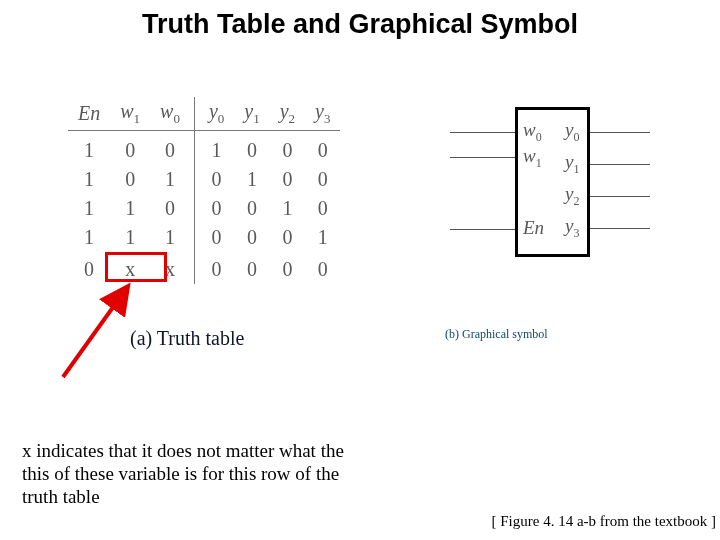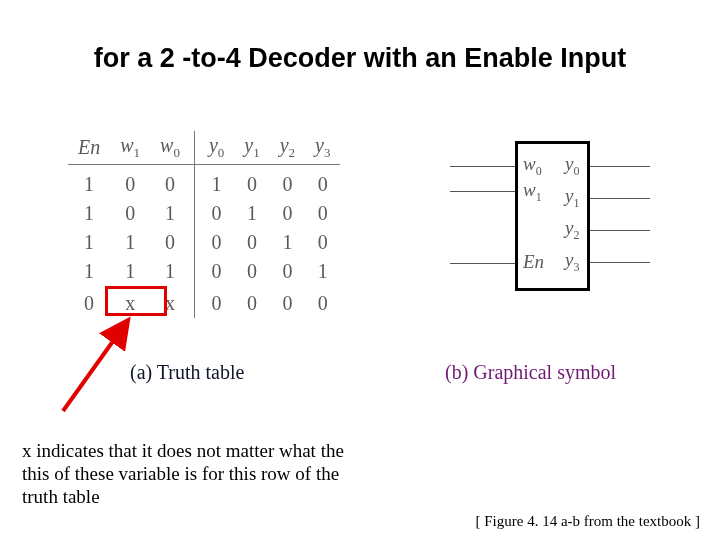--- a/index.html
+++ b/index.html
@@ -124,49 +124,48 @@
   .sym .lbl .sub {
     font-style: normal;
     font-size: 12px;
     vertical-align: sub;
   }
   .caption-b {
     position: absolute;
     left: 445px;
     top: 285px;
     font-family: "Times New Roman", Times, serif;
-    font-size: 20px;
-    color: #701a75;
+    font-size: 12px;
+    color: #0c4a6e;
   }
   
   .note {
     position: absolute;
     left: 22px;
     top: 440px;
     width: 330px;
     font-family: "Times New Roman", Times, serif;
     font-size: 19px;
     line-height: 1.2;
     color: #000;
   }
   .cite {
     position: absolute;
-    right: 20px;
+    right: 4px;
     bottom: 10px;
     font-family: "Times New Roman", Times, serif;
     font-size: 15px;
     color: #000;
   }
 </style>
 </head>
 <body>
 
 <div class="title">
-  <br>
-  <span>for a 2 -to-4 Decoder with an Enable Input</span>
+  <span>Truth Table and Graphical Symbol</span><br>
 </div>
 
 <div class="content">
 
   <div class="tt-wrap">
     <table class="tt">
       <thead>
         <tr>
           <th>En</th>
           <th><span>w</span><span class="sub">1</span></th>

